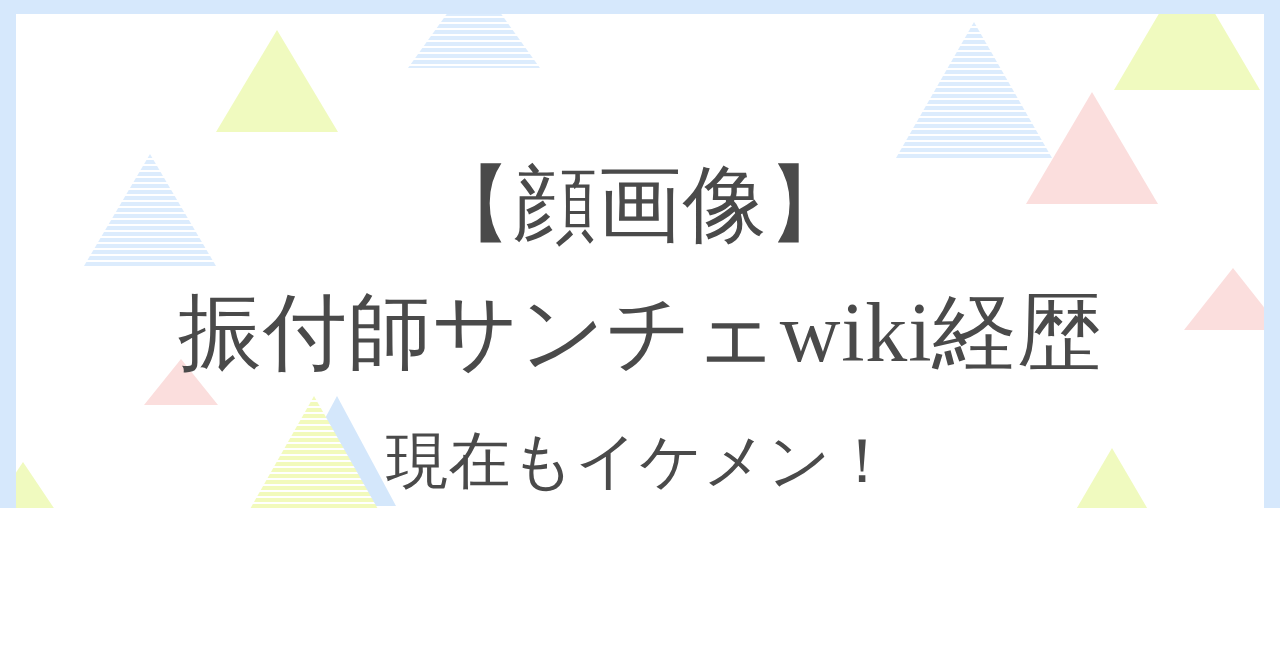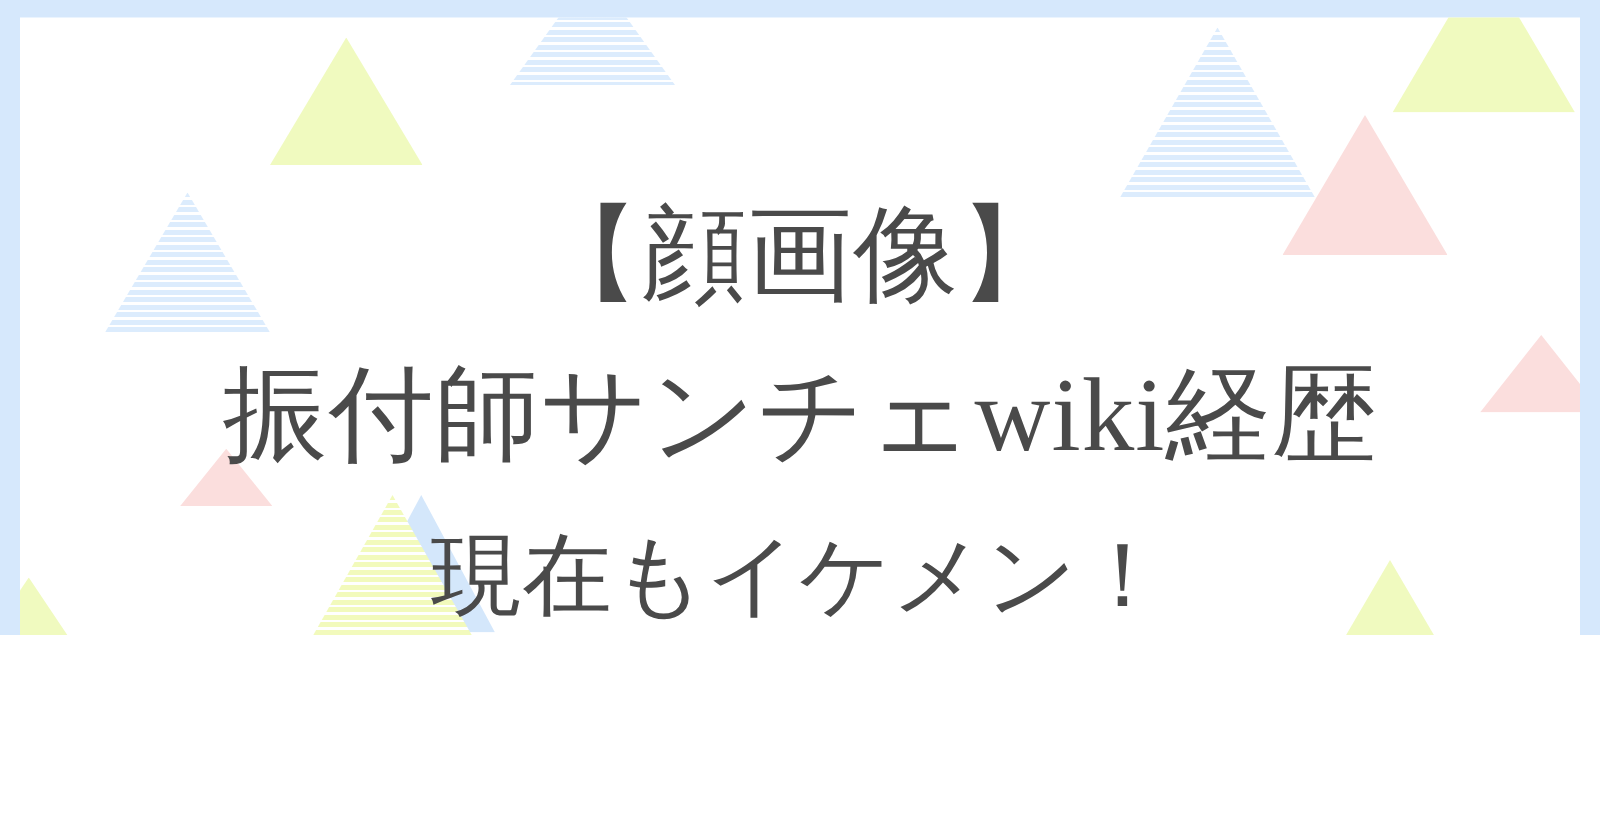--- a/index.html
+++ b/index.html
@@ -66,21 +66,21 @@
     font-family: "Liberation Serif", "DejaVu Serif", serif;
     font-weight: 400;
     font-size: 86px;
     line-height: 128px;
     letter-spacing: 0.01em;
     white-space: nowrap;
     text-align: center;
   }
   .headline .line.l1 { font-size: 84px; }
   .headline .line.l2 { font-size: 84px; text-align: center; }
-  .headline .line.l3 { font-size: 72px; }
+  .headline .line.l3 { font-size: 62px; }
 </style>
 </head>
 <body>
 
 <div class="card">
   <div class="canvas">
 
     <div class="decor-layer" style="position: absolute; left: 0px; top: 0px; width: 100%; height: 100%; overflow: hidden; z-index: 1;">
         <div class="tri striped" style="left: 68px; top: 140px; width: 132px; height: 112px; background: repeating-linear-gradient(rgb(220, 236, 253) 0px, rgb(220, 236, 253) 4px, rgb(255, 255, 255) 4px, rgb(255, 255, 255) 6px);"></div>
         <div class="tri solid" style="left: 200px; top: 16px; width: 122px; height: 102px; background: rgb(240, 250, 191);"></div>

